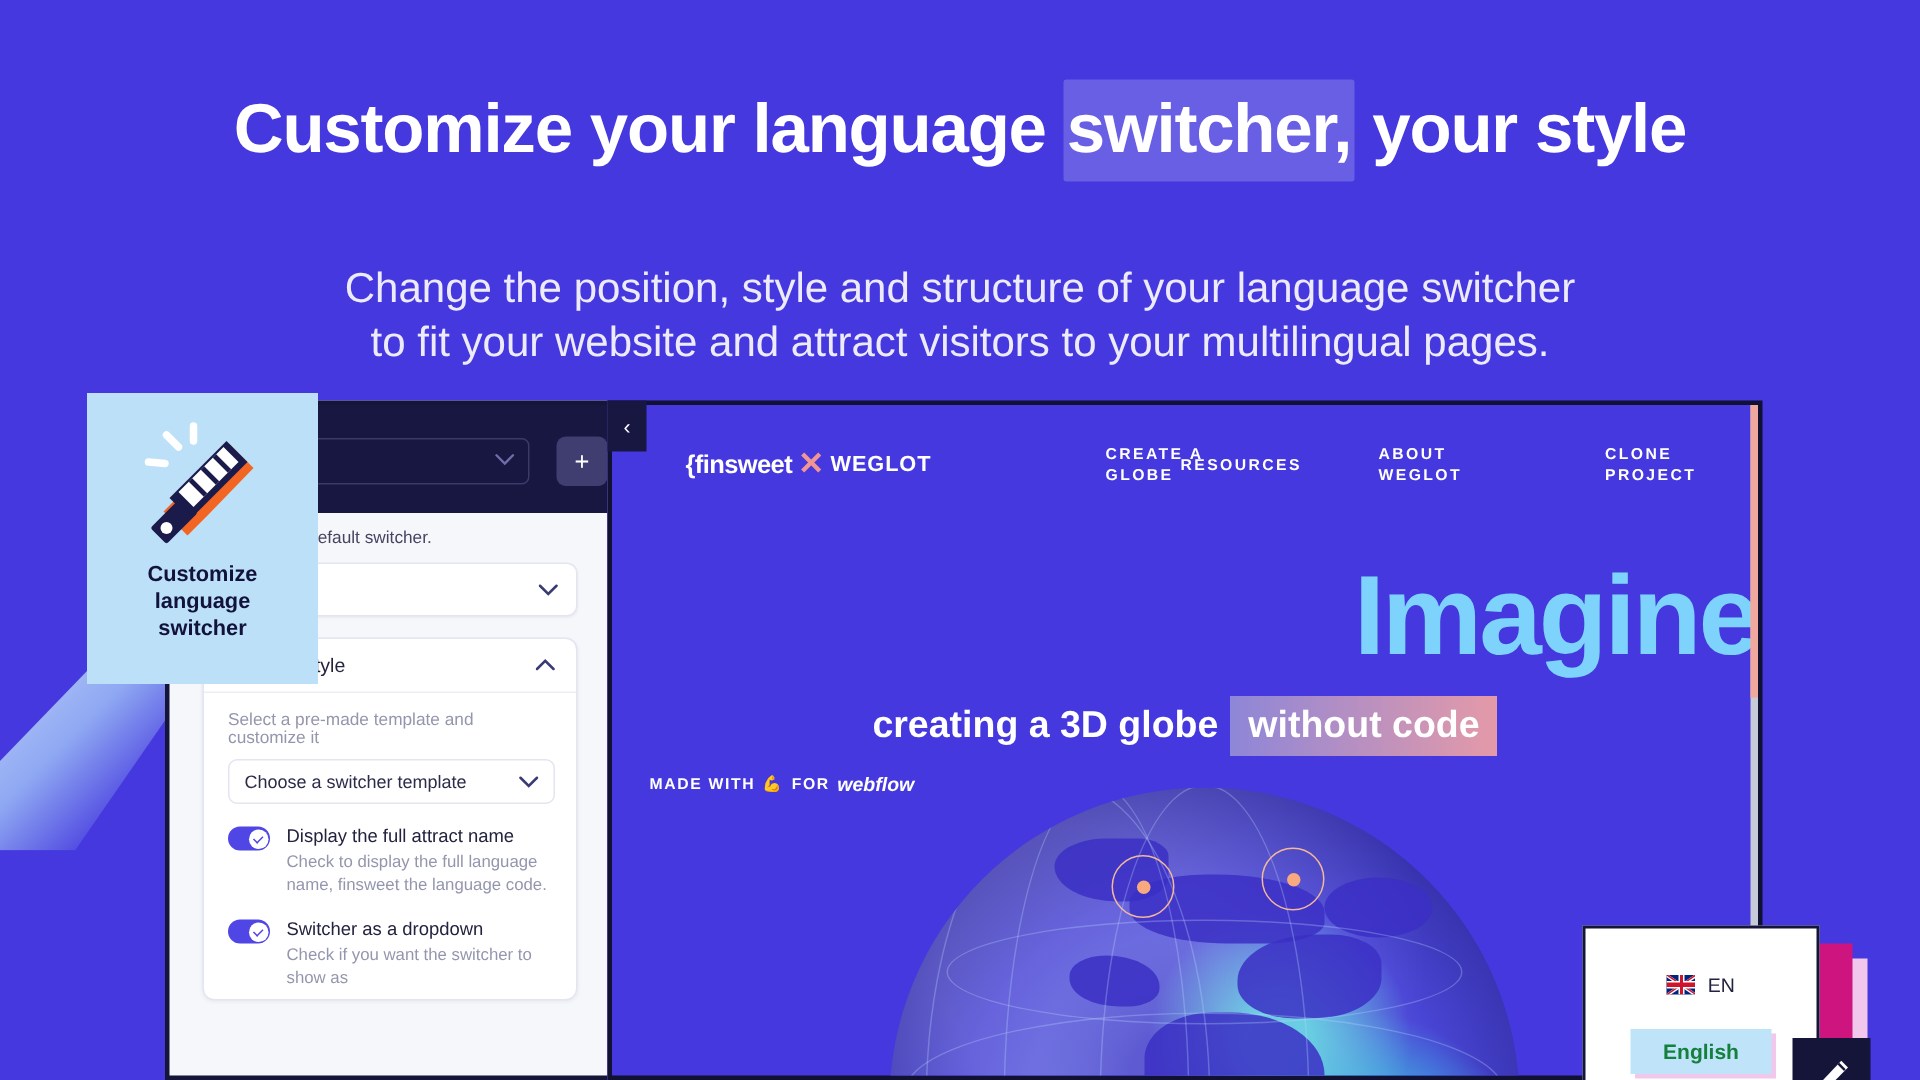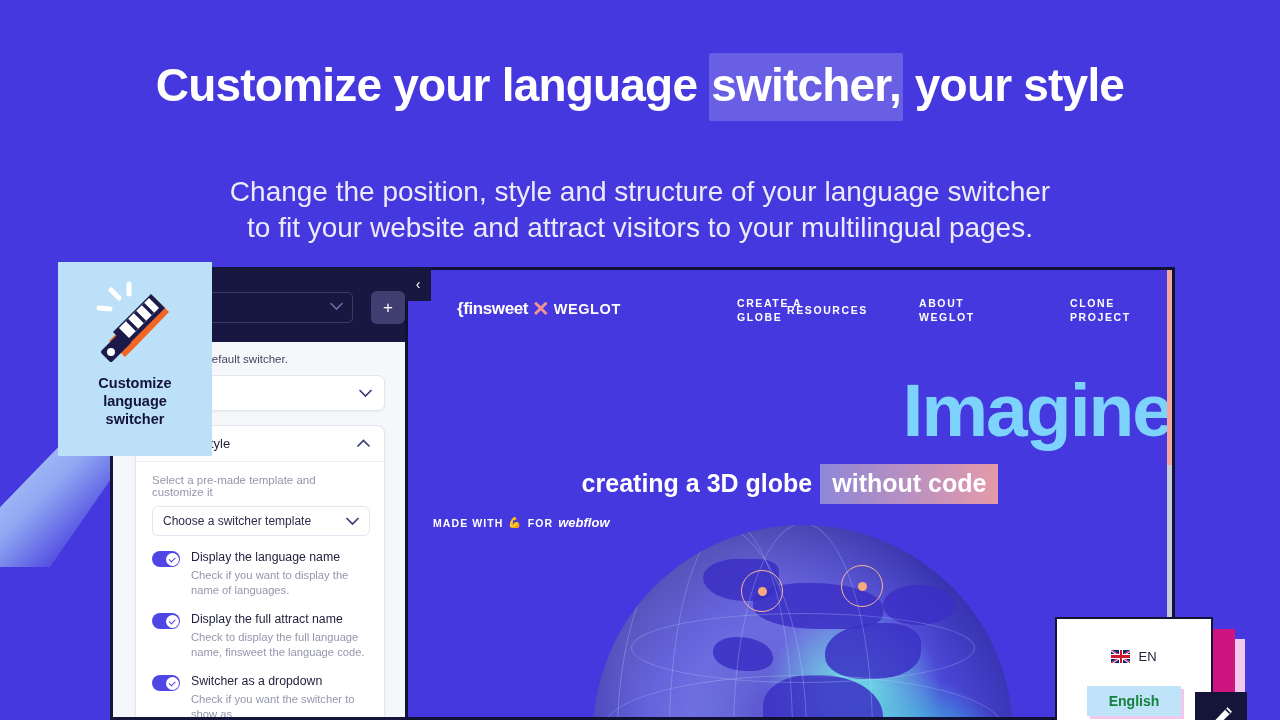--- a/index.html
+++ b/index.html
@@ -279,29 +279,20 @@
         </div>
         <div class="lp-card-body">
           <div class="lp-hint">Select a pre-made template and customize it</div>
           <div class="lp-sel2">
             <span>Choose a switcher template</span>
             <svg class="chev" width="13" height="9" viewBox="0 0 13 9">
               <path d="M1 1.5 L6.5 7 L12 1.5" fill="none" stroke="#3A3A74" stroke-width="1.7" stroke-linecap="round"></path>
             </svg>
           </div>
 
-          <div class="toggle-row">
-            <div class="toggle">
-                <span class="knob"></span>
-              </div>
-            <div class="toggle-txt">
-              <div class="toggle-title">Display the language name</div>
-              <div class="toggle-desc">Check if you want to display the name of languages.</div>
-            </div>
-          </div>
 
           <div class="toggle-row">
             <div class="toggle">
                 <span class="knob"></span>
               </div>
             <div class="toggle-txt">
               <div class="toggle-title">Display the full attract name</div>
               <div class="toggle-desc">Check to display the full language name, finsweet the language code.</div>
             </div>
           </div>

